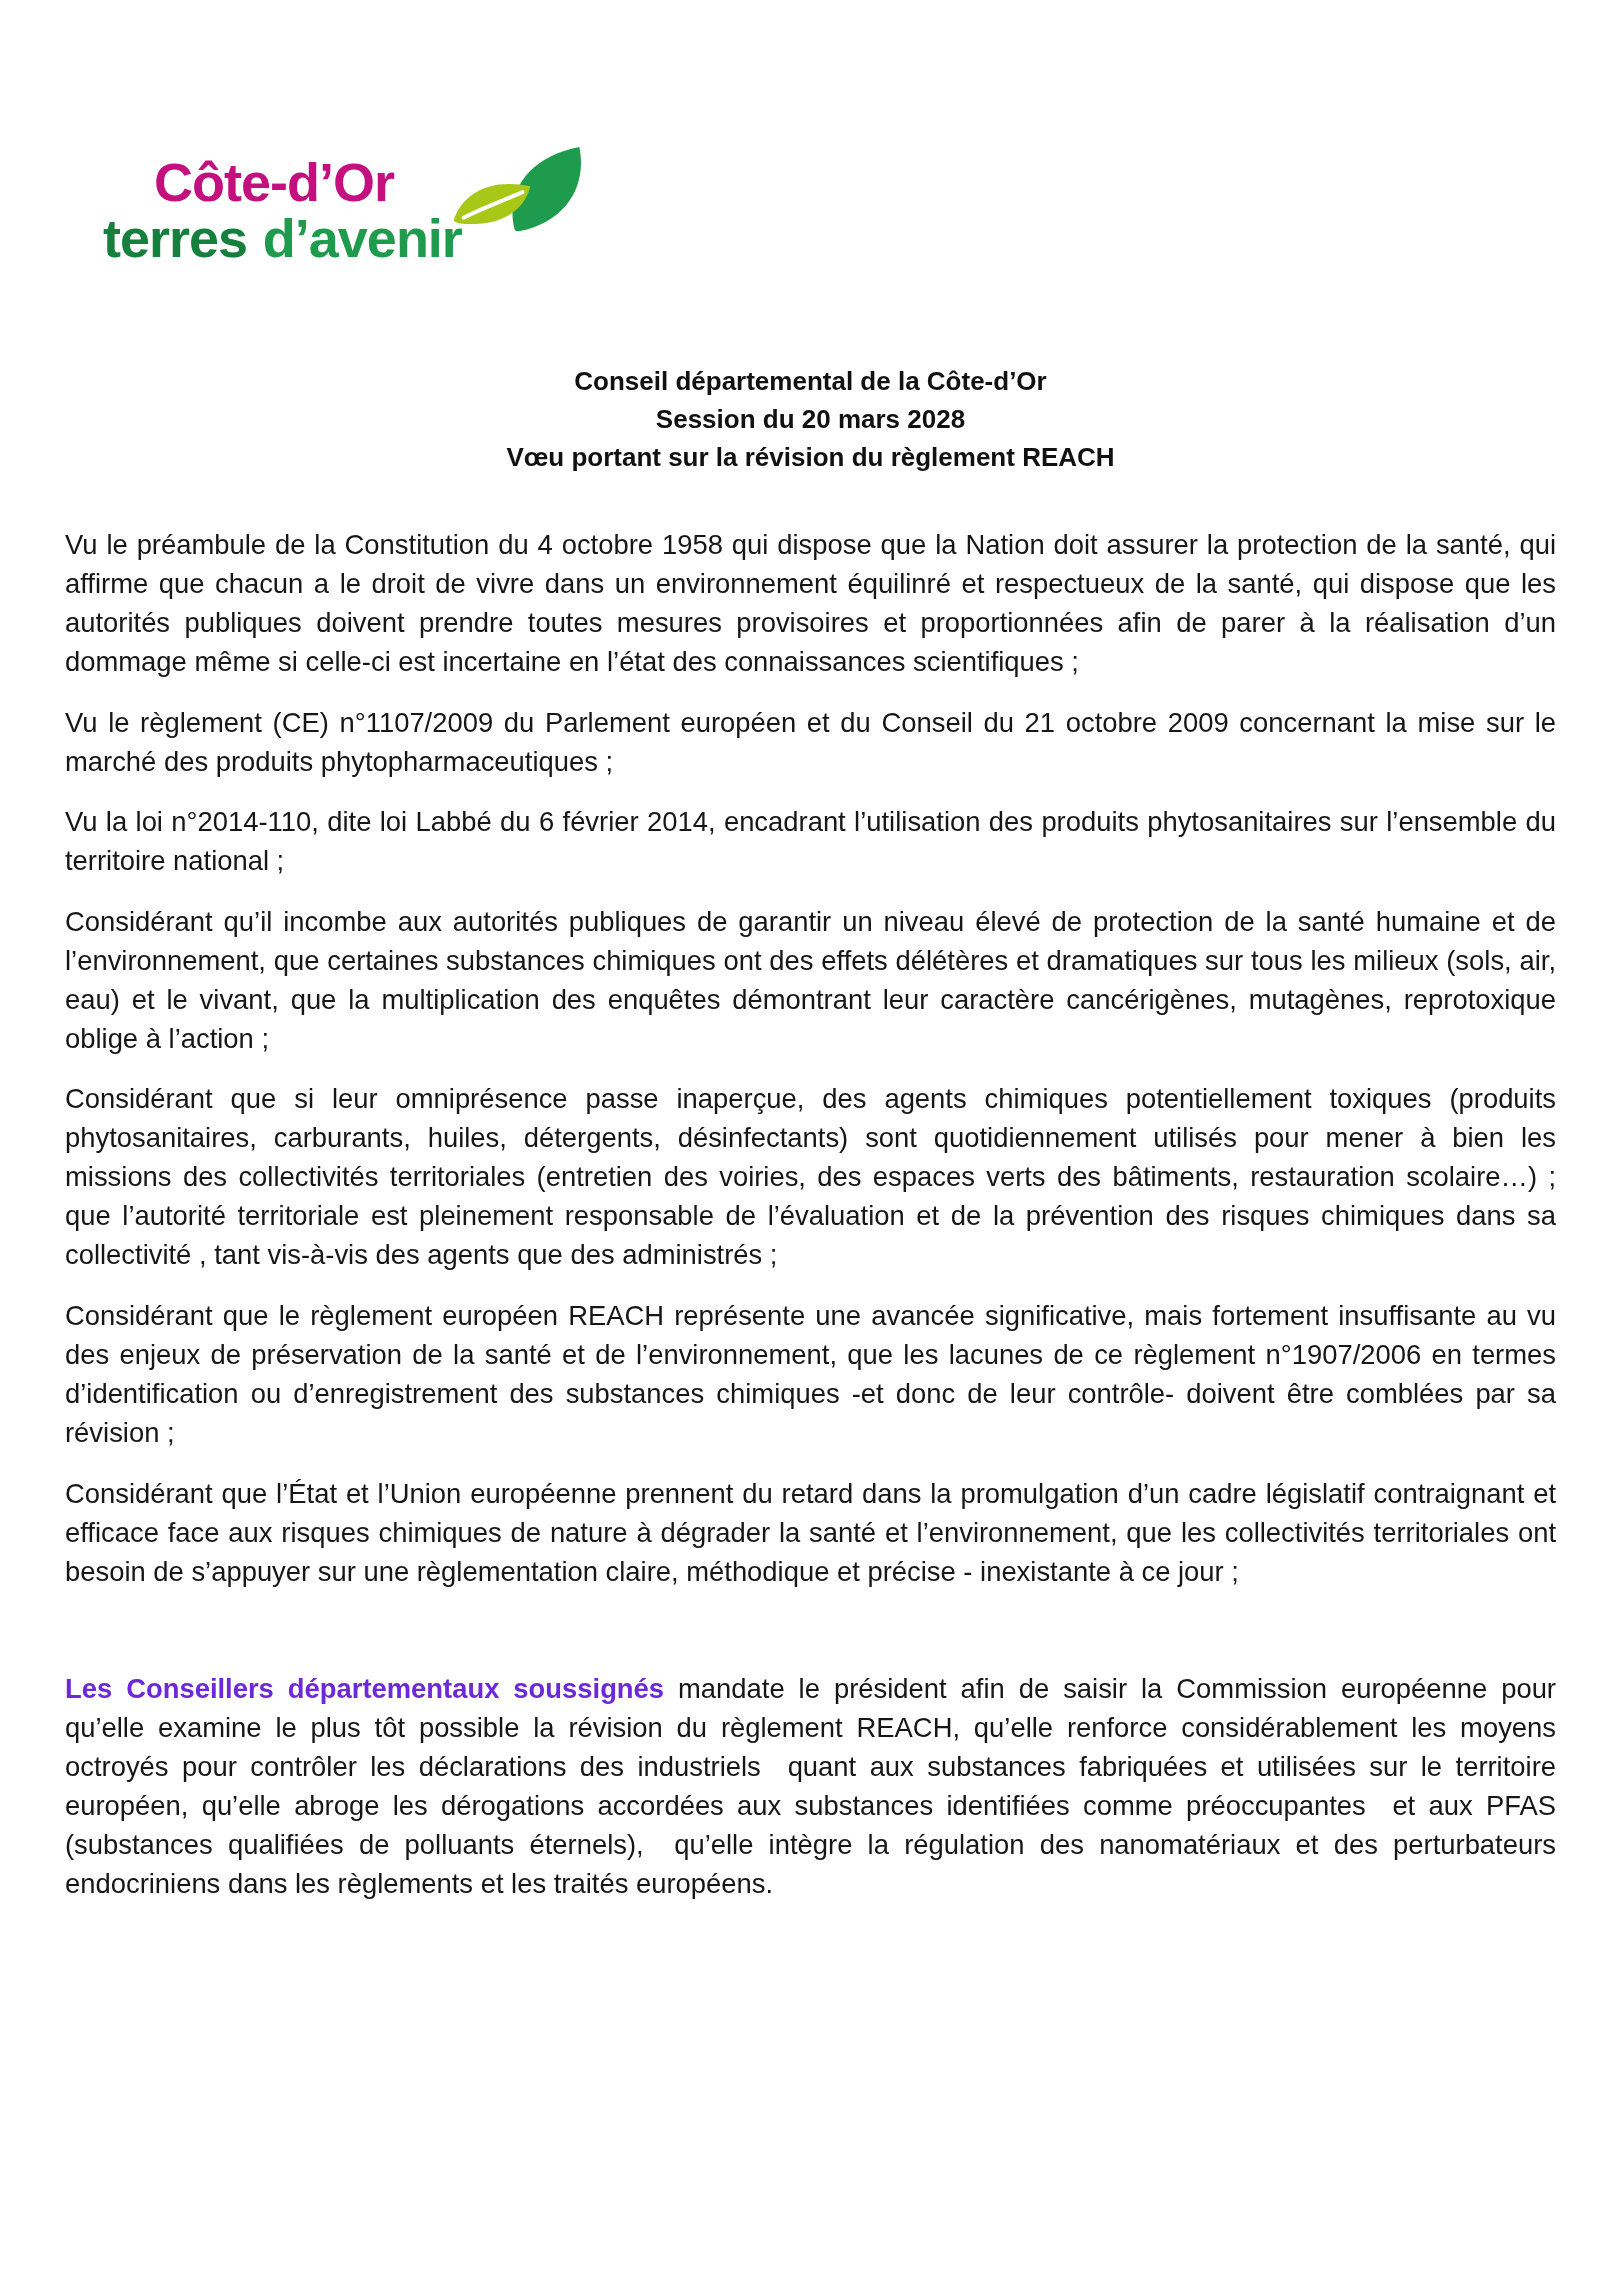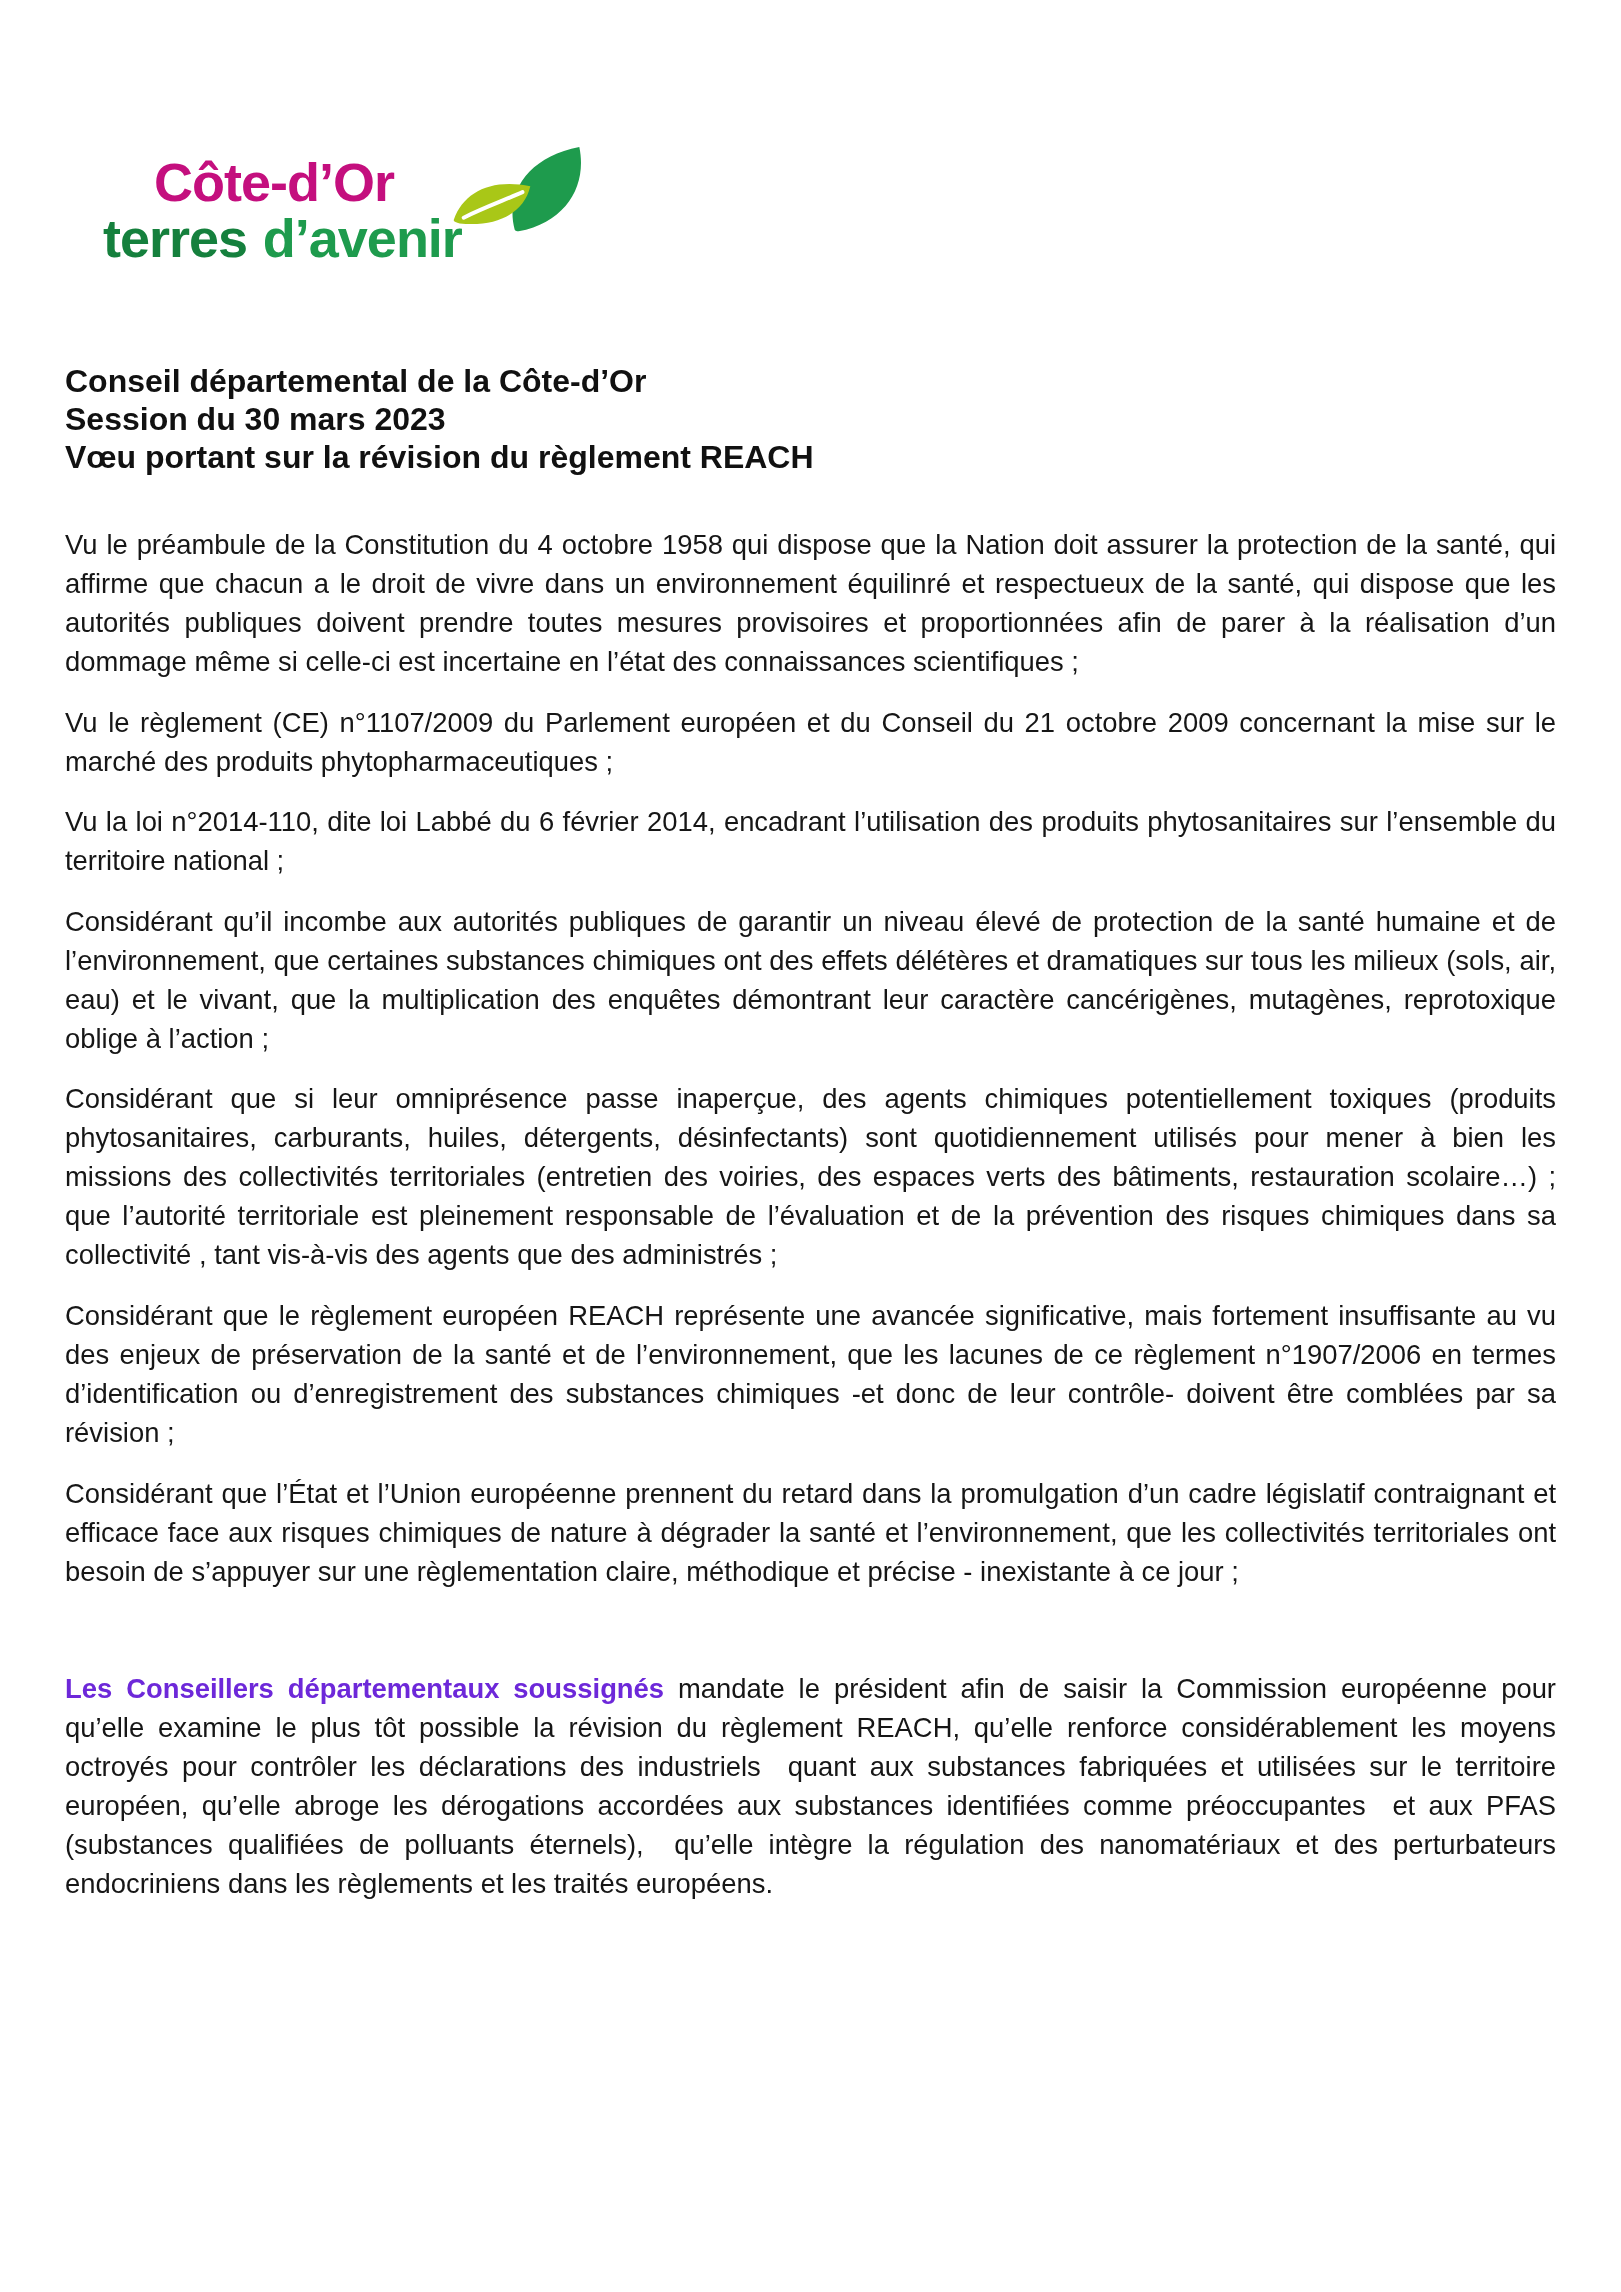--- a/index.html
+++ b/index.html
@@ -49,22 +49,23 @@
     left: 345px;
     top: -9.8px;
     width: 147px;
     height: 110px;
   }
 
   
   .title-block {
     margin: 257px 65px 0 65px; 
     padding-top: 93px;
+    text-align: center;
     font-weight: bold;
-    font-size: 32px;
+    font-size: 26px;
     line-height: 38px;
     color: #111111;
   }
 
   
   .body-text {
     margin: 49px 65px 0 65px;
     font-size: 27.4px;
     line-height: 39px;
     text-align: justify;
@@ -93,21 +94,21 @@
       <path d="M68 86 C58 48 82 12 134 2 C142 40 122 78 72 88 C70 88 68 87 68 86 Z" fill="#1e9b4d"></path>
 
       <path d="M6 76 C16 48 44 34 84 42 C78 68 52 84 12 80 C8 79 5 78 6 76 Z" fill="#a9c717"></path>
 
       <path d="M16 74 C36 64 58 56 76 48" stroke="#ffffff" stroke-width="4" fill="none" stroke-linecap="round"></path>
     </svg>
   </div>
 
   <header class="title-block">
     <div>Conseil départemental de la Côte-d’Or</div>
-    <div>Session du 30 mars 2023</div>
+    <div>Session du 20 mars 2028</div>
     <div>Vœu portant sur la révision du règlement REACH</div>
   </header>
 
   <main class="body-text">
     <p>Vu le préambule de la Constitution du 4 octobre 1958 qui dispose que la Nation doit assurer la protection de la santé, qui affirme que chacun a le droit de vivre dans un environnement équilinré et respectueux de la santé, qui dispose que les autorités publiques doivent prendre toutes mesures provisoires et proportionnées afin de parer à la réalisation d’un dommage même si celle-ci est incertaine en l’état des connaissances scientifiques&nbsp;;</p>
     <p>Vu le règlement (CE) n°1107/2009 du Parlement européen et du Conseil du 21 octobre 2009 concernant la mise sur le marché des produits phytopharmaceutiques&nbsp;;</p>
     <p>Vu la loi n°2014-110, dite loi Labbé du 6 février 2014, encadrant l’utilisation des produits phytosanitaires sur l’ensemble du territoire national&nbsp;;</p>
     <p>Considérant qu’il incombe aux autorités publiques de garantir un niveau élevé de protection de la santé humaine et de l’environnement, que certaines substances chimiques ont des effets délétères et dramatiques sur tous les milieux (sols, air, eau) et le vivant, que la multiplication des enquêtes démontrant leur caractère cancérigènes, mutagènes, reprotoxique oblige à l’action&nbsp;;</p>
     <p>Considérant que si leur omniprésence passe inaperçue, des agents chimiques potentiellement toxiques (produits phytosanitaires, carburants, huiles, détergents, désinfectants) sont quotidiennement utilisés pour mener à bien les missions des collectivités territoriales (entretien des voiries, des espaces verts des bâtiments, restauration scolaire…)&nbsp;; que l’autorité territoriale est pleinement responsable de l’évaluation et de la prévention des risques chimiques dans sa collectivité , tant vis-à-vis des agents que des administrés&nbsp;;</p>
     <p>Considérant que le règlement européen REACH représente une avancée significative, mais fortement insuffisante au vu des enjeux de préservation de la santé et de l’environnement, que les lacunes de ce règlement n°1907/2006 en termes d’identification ou d’enregistrement des substances chimiques -et donc de leur contrôle- doivent être comblées par sa révision&nbsp;;</p>

